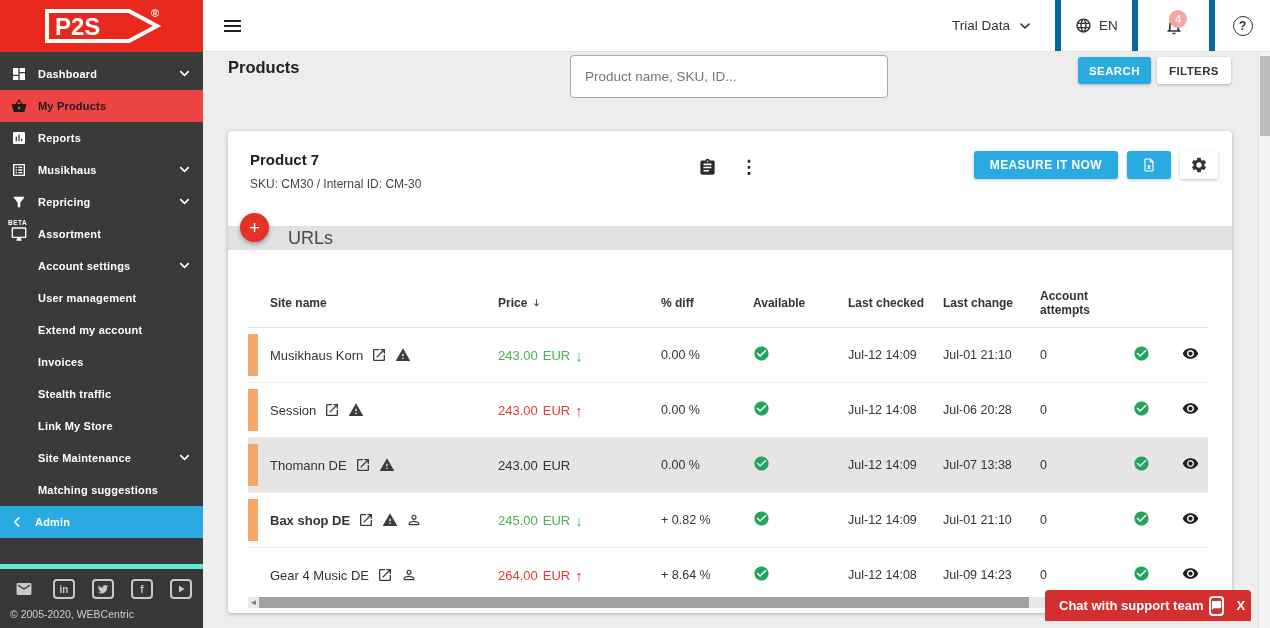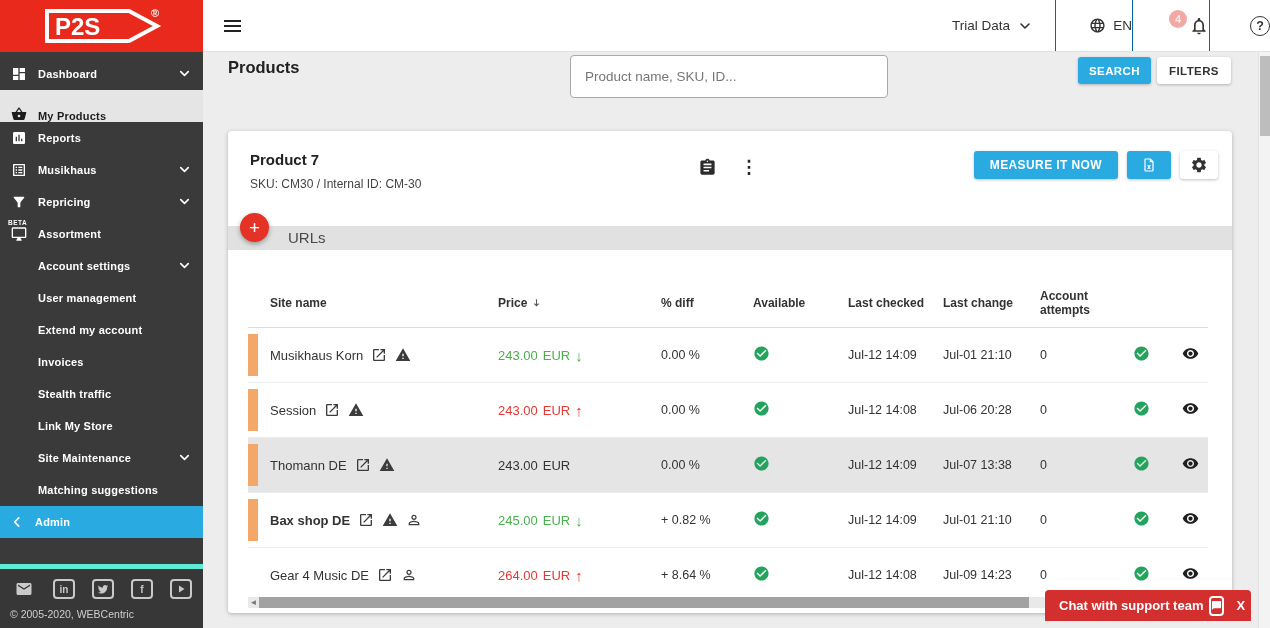--- a/index.html
+++ b/index.html
@@ -18,21 +18,21 @@
   .side-menu { padding-top:6px; flex:0 0 auto; }
   .side-item { height:32px; display:flex; align-items:center; padding:0 10px;
     color:#fff; font-size:11px; font-weight:700; cursor:pointer; position:relative; }
   .side-item .mi { width:17px; height:17px; margin-right:11px; flex:0 0 17px;
     display:flex; align-items:center; justify-content:center; position:relative; }
   .side-item .mi svg { width:16px; height:16px; fill:currentColor; }
   .side-item.noicon { padding-left:38px; }
   .side-item .lbl { flex:1; letter-spacing:.2px; }
   .side-item .chev { width:16px; height:16px; color:#fff; }
   .side-item .chev svg { width:15px; height:15px; }
-  .side-item.active { background:#e5e5e5; color:#1c1c1c;align-items:flex-end; }
+  .side-item.active { background:#ef4444; color:#1c1c1c; }
   .side-item.admin { background:var(--accent,#29abe2); color:#fff; }
   .side-item.admin .backchev { width:15px; height:15px; margin-right:10px; }
   .side-item.admin .backchev svg{ width:14px; height:14px; }
   .beta { position:absolute; top:-7px; left:-2px; font-size:6.5px; letter-spacing:.5px;
     font-weight:700; color:#fff; }
   .side-footer { position:absolute; bottom:0; left:0; right:0; padding:10px 10px 8px;
     background:#373737; border-top:5px solid #5eead4; }
   .social-row { display:flex; gap:17px; align-items:center; margin-bottom:9px; padding-left:2px; }
   .soc { width:22px; height:20px; border:2px solid #c9c9c9; border-radius:4px; color:#c9c9c9;
     display:flex; align-items:center; justify-content:center; font-size:10px; font-weight:700;
@@ -47,21 +47,21 @@
     border-bottom:1px solid #e1e1e1; display:flex; align-items:stretch; z-index:4; }
   .burger { width:60px; display:flex; align-items:center; padding-left:21px; cursor:pointer; }
   .burger .bars { width:17px; }
   .burger .bars span{ display:block; height:2px; background:#222; margin:3px 0; }
   .tb-spacer { flex:1; }
   .tb-sec { display:flex; align-items:center; justify-content:center; font-size:13.5px;
     color:#333; cursor:pointer; }
   .tb-account { padding:0 22px 0 10px; gap:7px; font-weight:500; }
   .tb-sec .chev { width:16px; height:16px; color:#333; }
   .tb-sec .chev svg{ width:16px; height:16px; }
-  .tb-div { border-left:1px solid #0369a1;justify-content:flex-end; }
+  .tb-div { border-left:6px solid #0369a1; }
   .tb-lang { width:77px; gap:7px; }
   .tb-lang svg { width:17px; height:17px; fill:#333; }
   .tb-bell { width:77px; position:relative; }
   .tb-bell svg { width:20px; height:20px; fill:#333; }
   .badge { position:absolute; top:10px; right:22px; min-width:18px; height:18px;
     background:#f2a9a4; color:#fbe9e7; border-radius:50%; font-size:11px; font-weight:700;
     display:flex; align-items:center; justify-content:center; }
   .tb-help { width:61px; }
   .help-circ { width:20px; height:20px; border:1.6px solid #333; border-radius:50%;
     font-size:12.5px; font-weight:700; display:flex; align-items:center; justify-content:center; }
@@ -94,21 +94,21 @@
   .btn-measure { height:28px; padding:0 16px; background:var(--accent,#29abe2); color:#fff;
     font-size:12px; }
   .btn-excel { width:44px; height:28px; background:var(--accent,#29abe2); display:flex;
     align-items:center; justify-content:center; }
   .btn-excel svg { width:16px; height:16px; stroke:#fff; fill:none; stroke-width:1.8; }
   .btn-gear { width:38px; height:28px; background:#fff; display:flex; align-items:center;
     justify-content:center; }
   .btn-gear svg { width:18px; height:18px; fill:#333; }
 
   .urls-strip { position:relative; height:24px; background:#e1e1e1; }
-  .urls-label { position:absolute; left:60px; top:0; line-height:24px; font-size:15px; color:#4a4a4a; }
+  .urls-label { position:absolute; left:60px; top:0; line-height:24px; font-size:18px; color:#4a4a4a; }
   .add-btn { position:absolute; left:12px; top:-13px; width:29px; height:29px; border-radius:50%;
     background:#e53226; border:none; color:#fff; font-size:19px; line-height:27px;
     box-shadow:0 2px 5px rgba(0,0,0,.35); cursor:pointer; }
 
   
   .url-table { margin:28px 20px 0 20px; width:960px; }
   .thead, .trow { display:grid;
     grid-template-columns:242px 163px 92px 95px 95px 97px 93px 37px 46px;
     align-items:center; }
   .thead { height:50px; border-bottom:1px solid #ddd; font-size:12px; font-weight:700; color:#333; }

